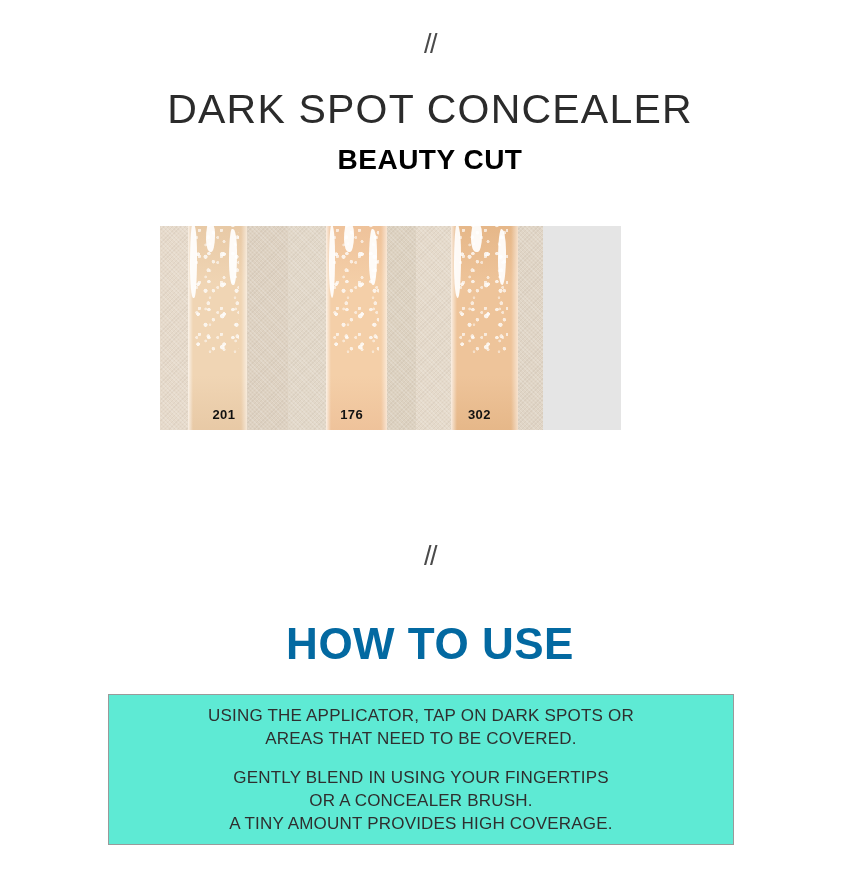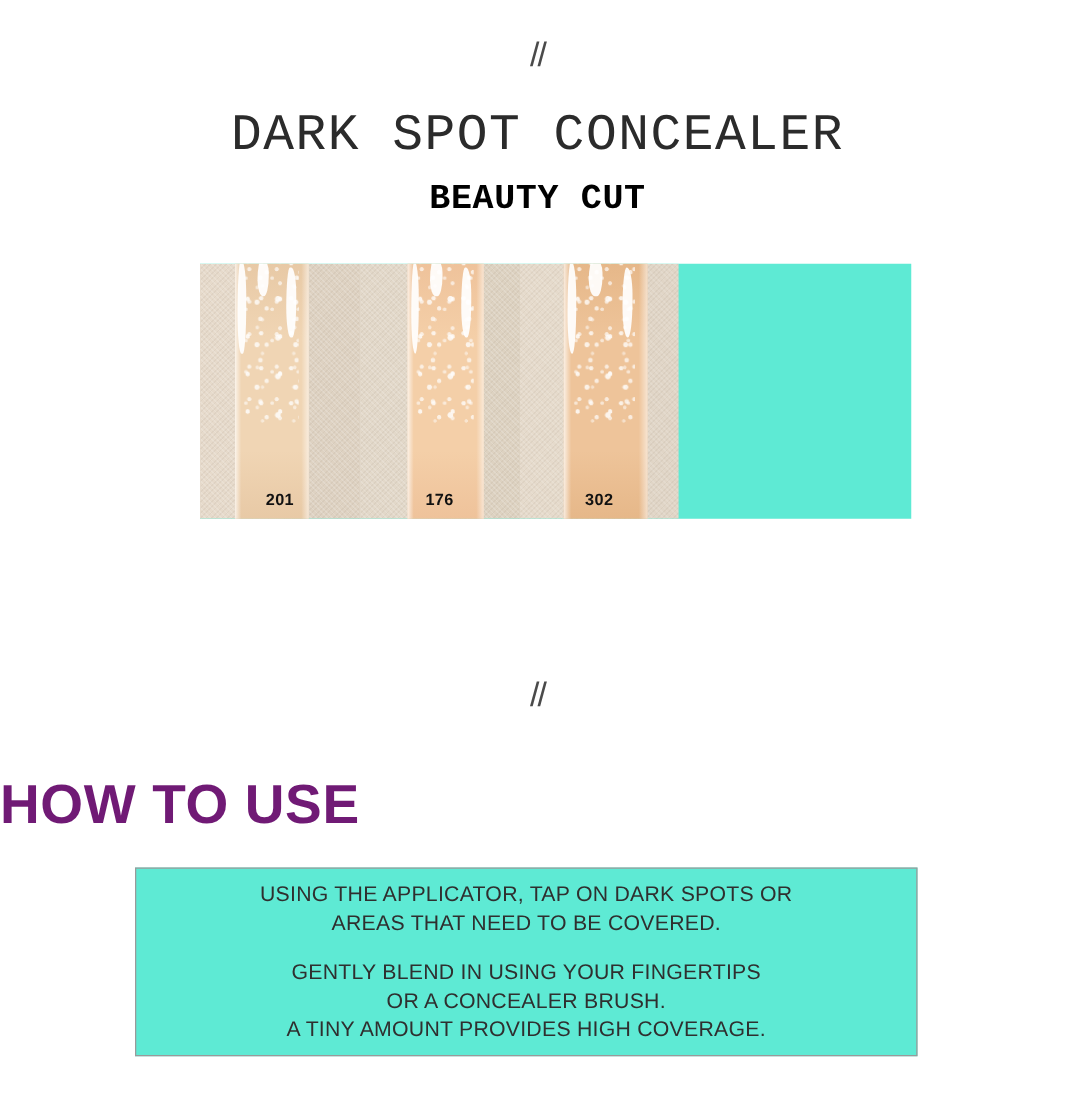--- a/index.html
+++ b/index.html
@@ -51,21 +51,20 @@
     line-height: 30px;
   }
 
   
   .title-block {
     position: absolute;
     left: 0;
     top: 84px;
     width: 860px;
     text-align: center;
-    font-family: Liberation Mono, monospace;
   }
   .title-line1 {
     font-size: 41px;
     font-weight: 300;
     letter-spacing: 1.2px;
     color: #2b2b2b;
     line-height: 50px;
     white-space: nowrap;
   }
   .title-line2 {
@@ -76,38 +75,39 @@
     line-height: 50px;
     margin-top: 1px;
     white-space: nowrap;
   }
 
   .howto-title {
     position: absolute;
     left: 0;
     top: 617px;
     width: 860px;
+    text-align: center;
     font-size: 44px;
     font-weight: 700;
     letter-spacing: 0.5px;
-    color: #701a75;
+    color: #0369a1;
     line-height: 54px;
     white-space: nowrap;
   }
 
   
   .swatch-photo {
     position: absolute;
     left: 160px;
-    top: 211px;
-    width: 569px;
+    top: 226px;
+    width: 461px;
     height: 204px;
     display: flex;
     overflow: hidden;
-    background: #5eead4;
+    background: #e5e5e5;
   }
   .swatch-col {
     position: relative;
     height: 100%;
     flex: 0 0 auto;
     overflow: hidden;
   }
   
   .skin-band {
     position: absolute;

